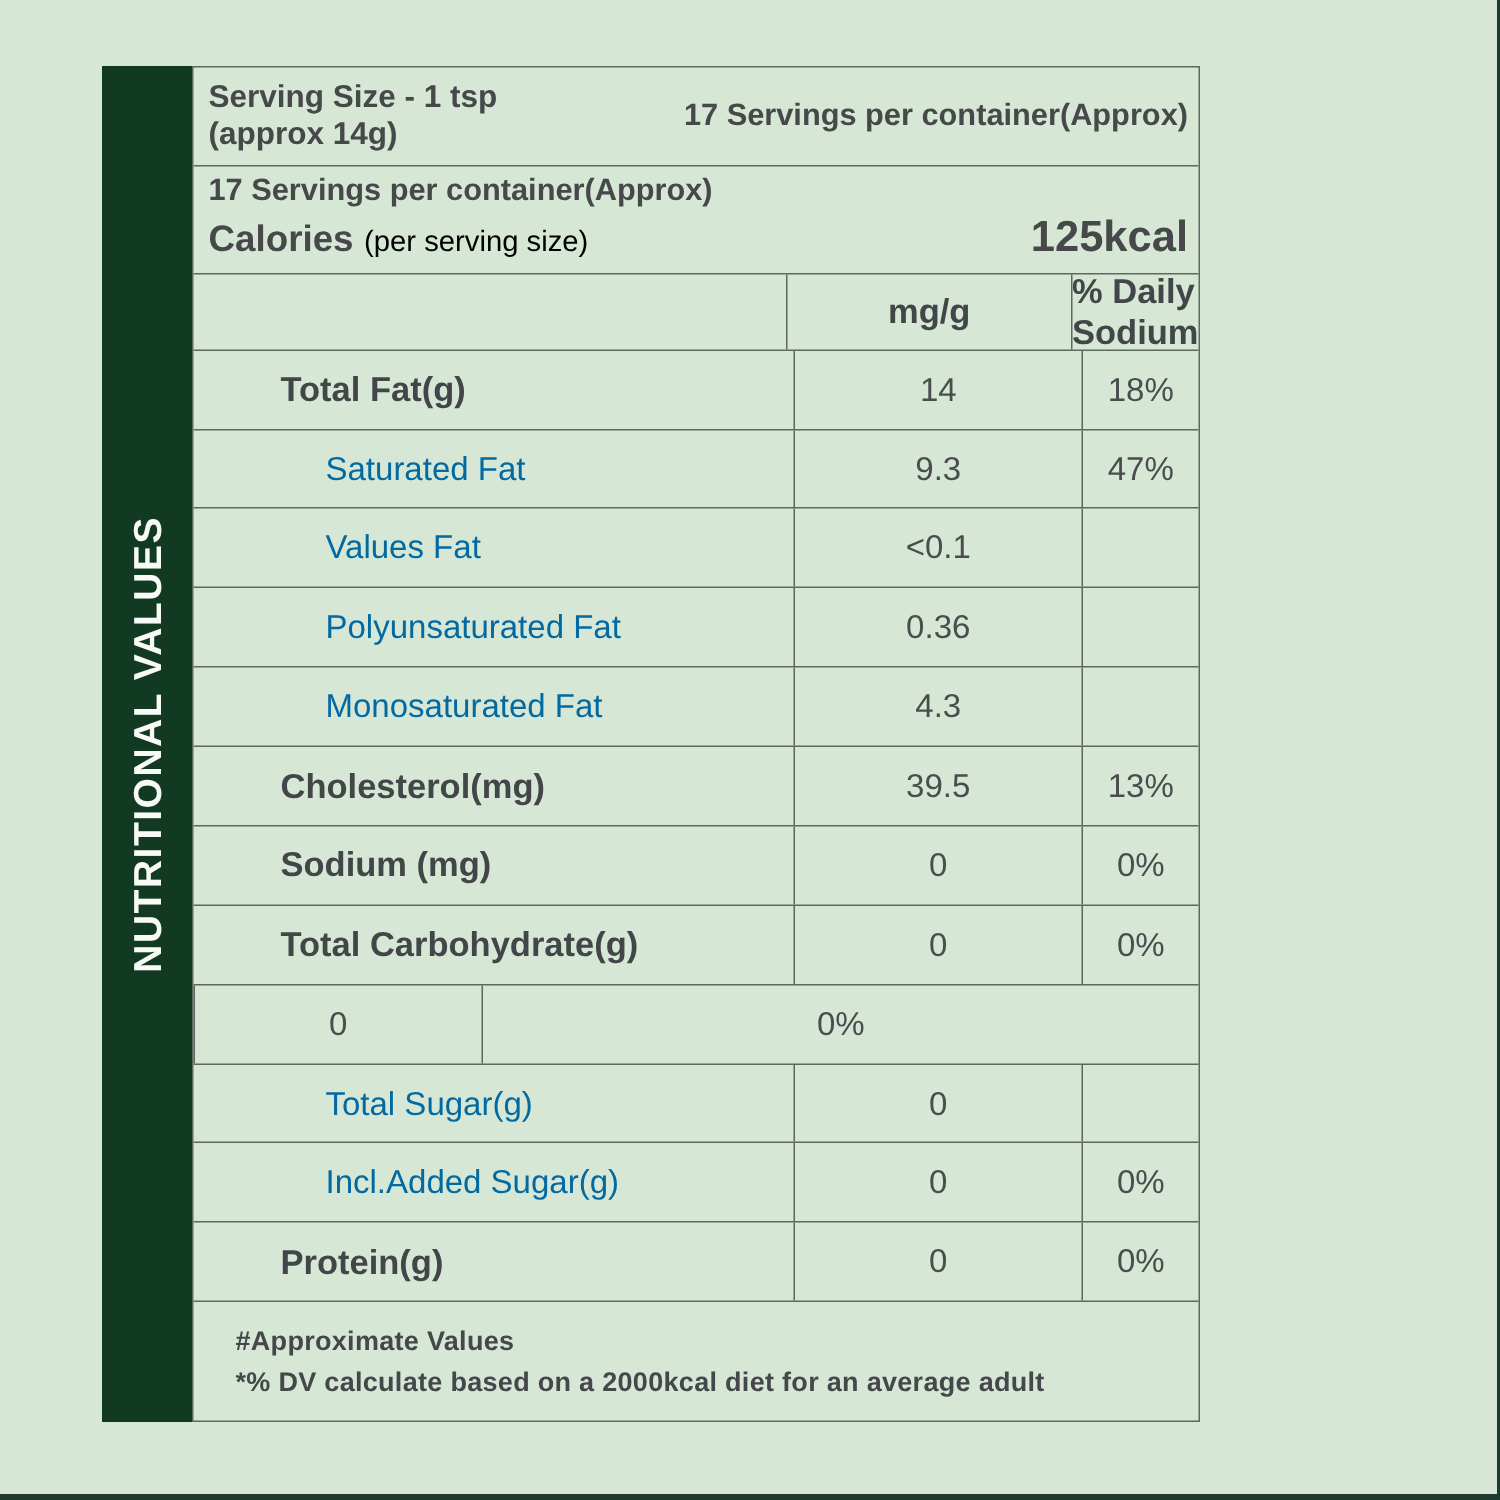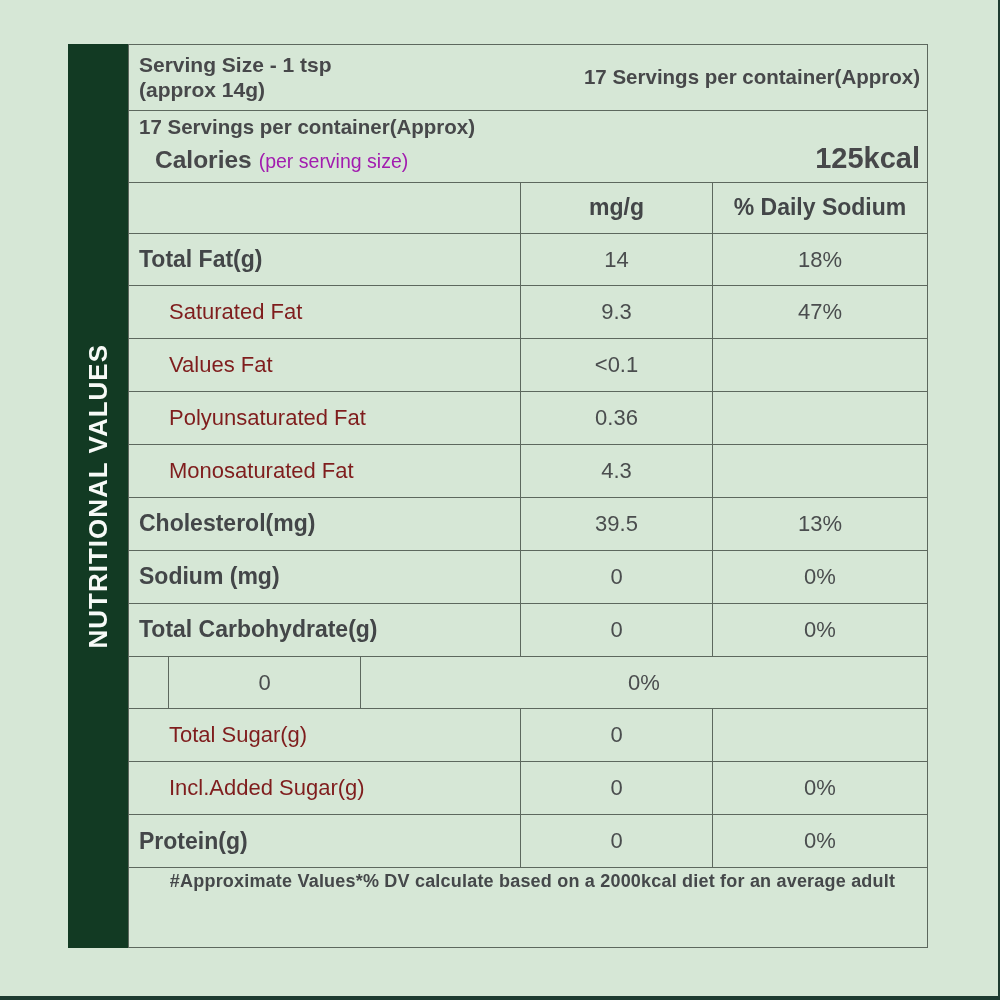--- a/index.html
+++ b/index.html
@@ -33,57 +33,57 @@
     writing-mode: vertical-rl;
     transform: rotate(180deg);
     color: #f7faf7;
     font-weight: bold;
     font-size: 26px;
     letter-spacing: 1px;
     white-space: nowrap;
   }
   
   .ntable {
-    width: 800px; height: 100%;
+    width: 672px; height: 100%;
     border: 1px solid #5d685e;
     display: flex; flex-direction: column;
     color: #47484a;
   }
   .trow { border-bottom: 1px solid #5d685e; display: flex; }
   .trow:last-child { border-bottom: none; }
 
   
   .row-serving { height: 66px; align-items: center; }
   .serving-left { flex: 1; padding-left: 10px; font-weight: bold; font-size: 21px; line-height: 1.23; }
   .serving-right { padding-right: 7px; font-weight: bold; font-size: 20.5px; text-align: right; }
 
   
   .row-calories { height: 72px; flex-direction: column; justify-content: center; padding: 2px 7px 4px 10px; }
   .servings-line { font-weight: bold; font-size: 20.5px; }
   .calories-line { display: flex; align-items: baseline; margin-top: 3px; }
-  .calories-label { font-weight: bold; font-size: 24.5px; margin-left: 16px; }
-  .calories-note { font-size: 19.5px; margin-left: 7px; color: #a21caf; }
+  .calories-label { font-weight: bold; font-size: 24.5px; }
+  .calories-note { font-size: 19.5px; margin-left: 7px; color: #000000; }
   .calories-value { margin-left: auto; font-weight: bold; font-size: 29px; }
 
   
   .cells { align-items: stretch; }
-  .c1 { width: 352px; display: flex; align-items: center; }
-  .c2 { width: 192px; display: flex; align-items: center; justify-content: center; border-left: 1px solid #5d685e; margin-left: 39px; }
+  .c1 { width: 352px; display: flex; align-items: center; margin-left: 48px; }
+  .c2 { width: 192px; display: flex; align-items: center; justify-content: center; border-left: 1px solid #5d685e; }
   .c3 { flex: 1; display: flex; align-items: center; justify-content: center; border-left: 1px solid #5d685e; }
 
   .row-header { height: 51px; }
   .row-header .c2, .row-header .c3 { font-weight: bold; font-size: 23px; color: #434648; }
 
   .row-data { height: 53px; }
-  .row-data .c1 { font-size: 22px; padding-left: 40px; color: #7f1d1d; }
+  .row-data .c1 { font-size: 22px; padding-left: 40px; color: #0369a1; }
   .row-data.bold .c1 { font-weight: bold; font-size: 23px; padding-left: 10px; color: #434648; }
   .row-data .c2, .row-data .c3 { font-size: 22px; color: #4a4d4e; }
 
   
-  .row-footer { height: 79px; flex-direction: row; justify-content: center; padding-left: 9px; }
+  .row-footer { height: 79px; flex-direction: column; justify-content: center; padding-left: 28px; }
   .footer-line { font-weight: bold; font-size: 18px; color: #45484a; line-height: 1.5; letter-spacing: 0.2px; }
 </style>
 </head>
 <body>
 
 <div class="canvas">
   <div class="label-wrap">
 
     <div class="sidebar">
       <div class="sidebar-title">NUTRITIONAL VALUES</div>

